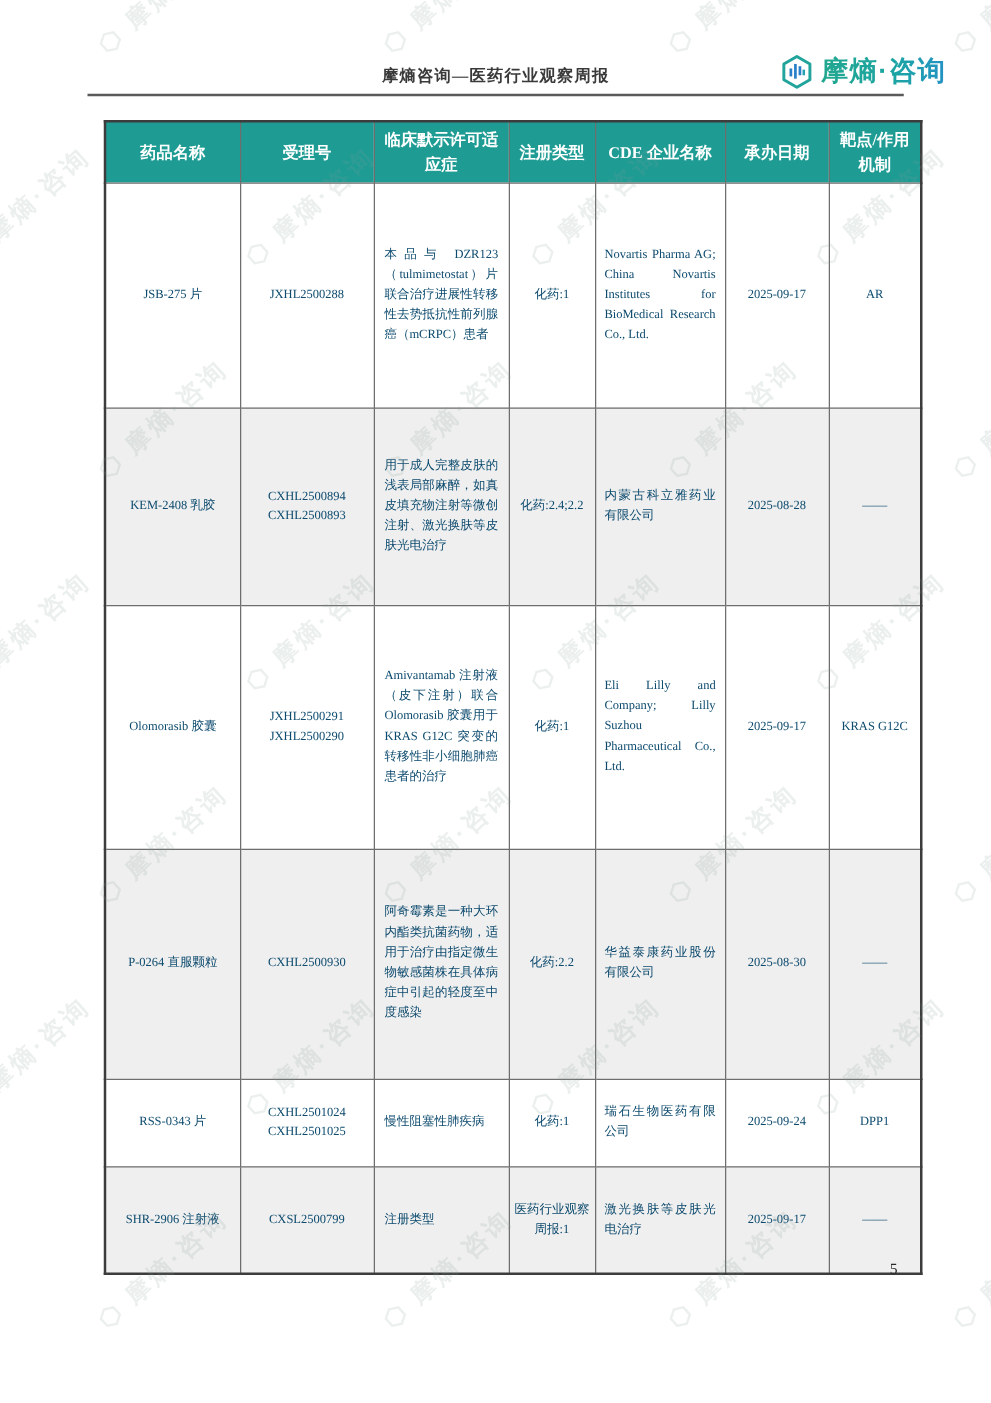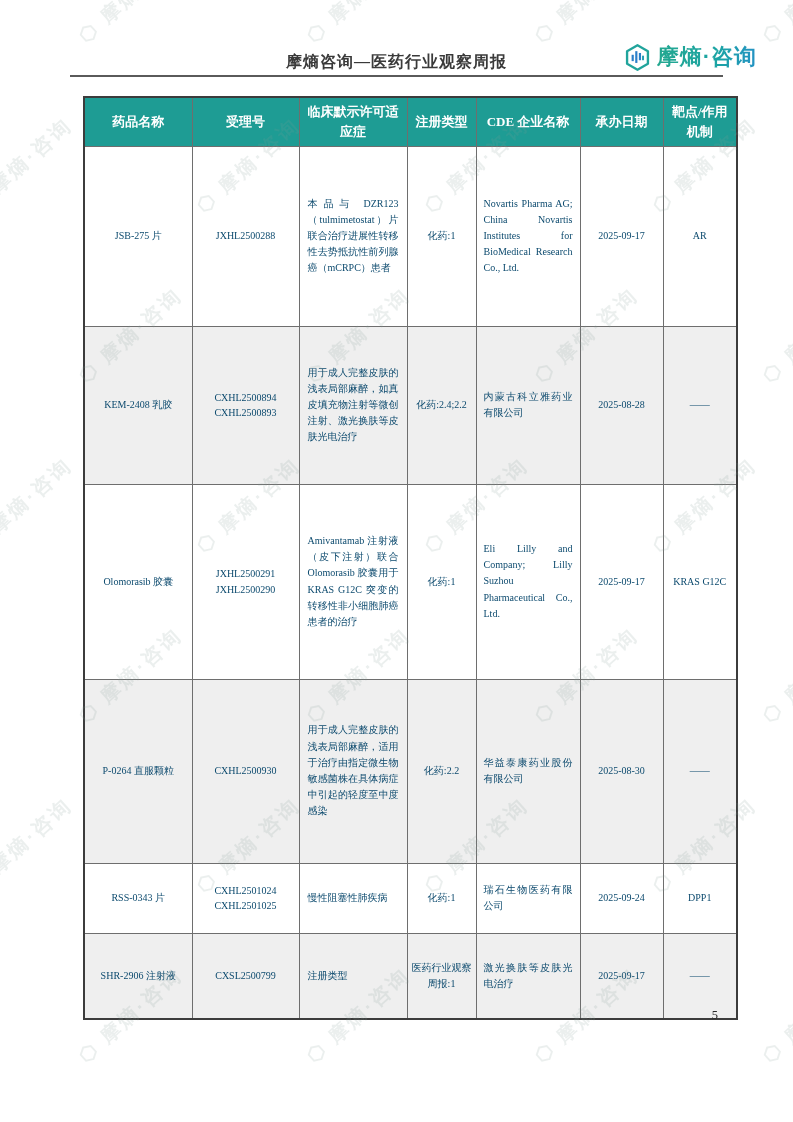--- a/index.html
+++ b/index.html
@@ -9,21 +9,21 @@
     width:793px; height:1122px;
     background:#fff;
     overflow:hidden;
     font-family:"Liberation Serif", serif;
     color:#1a1a1a;
   }
   
   .page-title {
     position:absolute; top:52px; left:70px; width:653px;
     text-align:center;
-    font-size:16px; font-weight:600; color:#3a3a3a;
+    font-size:13px; font-weight:600; color:#3a3a3a;
     letter-spacing:1px;
   }
   .header-rule {
     position:absolute; top:75px; left:70px; width:653px;
     border-top:2px solid #5a5a5a;
   }
   .logo {
     position:absolute; top:42px; right:34px;
     display:flex; align-items:center; gap:5px;
     background:#fff; padding:0 2px;
@@ -166,21 +166,21 @@
 JXHL2500290</td>
           <td>Amivantamab 注射液（皮下注射）联合 Olomorasib 胶囊用于 KRAS G12C 突变的转移性非小细胞肺癌患者的治疗</td>
           <td>化药:1</td>
           <td>Eli Lilly and Company; Lilly Suzhou Pharmaceutical Co., Ltd.</td>
           <td>2025-09-17</td>
           <td>KRAS G12C</td>
         </tr>
         <tr>
           <td>P-0264 直服颗粒</td>
           <td>CXHL2500930</td>
-          <td>用于成人完整皮肤的浅表局部麻醉，适用于治疗由指定微生物敏感菌株在具体病症中引起的轻度至中度感染</td>
+          <td>阿奇霉素是一种大环内酯类抗菌药物，适用于治疗由指定微生物敏感菌株在具体病症中引起的轻度至中度感染</td>
           <td>化药:2.2</td>
           <td>华益泰康药业股份有限公司</td>
           <td>2025-08-30</td>
           <td>——</td>
         </tr>
         <tr>
           <td>RSS-0343 片</td>
           <td>CXHL2501024
 CXHL2501025</td>
           <td>慢性阻塞性肺疾病</td>

